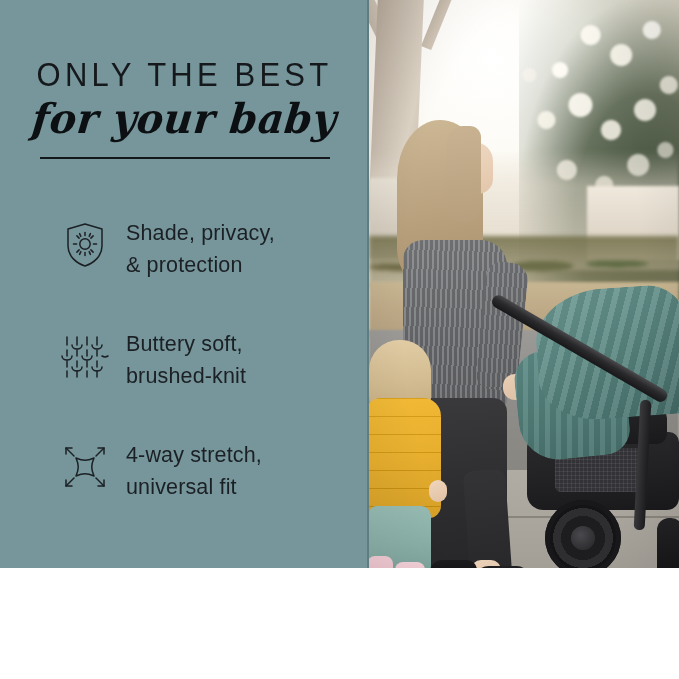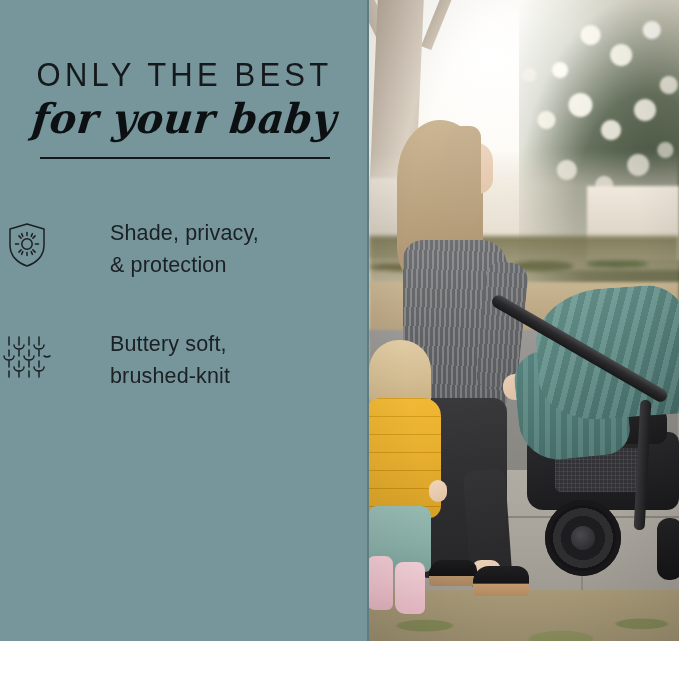--- a/index.html
+++ b/index.html
@@ -3,21 +3,21 @@
 <meta charset="utf-8">
 <style>
   html, body {
     margin: 0;
     padding: 0;
     background: #ffffff;
   }
   .canvas {
     position: relative;
     width: 679px;
-    height: 641px;
+    height: 568px;
     overflow: hidden;
     font-family: "Liberation Sans", sans-serif;
   }
 
   
   .panel {
     position: absolute;
     left: 0; top: 0;
     width: 369px;
     height: 679px;
@@ -73,21 +73,21 @@
   .features {
     position: absolute;
     left: 0; top: 208px;
     width: 369px;
   }
   .feature {
     position: relative;
     height: 111px;
     display: flex;
     align-items: flex-start;
-    gap: 42px;
+    padding-left: 58px;
   }
   .feature-icon {
     flex: 0 0 auto;
     width: 54px;
     height: 58px;
     display: flex;
     align-items: center;
     justify-content: center;
     margin-top: 8px;
   }
@@ -475,20 +475,37 @@
             <line x1="4" y1="37" x2="4" y2="43"></line>
             <line x1="14" y1="37" x2="14" y2="43"></line>
             <line x1="24" y1="37" x2="24" y2="43"></line>
             <line x1="34" y1="37" x2="34" y2="43"></line>
           </svg>
         </span>
         <span class="feature-text">Buttery soft,
 brushed-knit</span>
       </div>
 
+      <div class="feature">
+        <span class="feature-icon">
+          <svg width="44" height="44" viewBox="0 0 44 44" fill="none" stroke="#1b2024" stroke-width="1.5" stroke-linecap="round" stroke-linejoin="round">
+            <path d="M13 13 C20 16 24 16 31 13 C28 20 28 24 31 31 C24 28 20 28 13 31 C16 24 16 20 13 13 Z"></path>
+            <line x1="11" y1="11" x2="3" y2="3"></line>
+            <polyline points="3,9 3,3 9,3"></polyline>
+            <line x1="33" y1="11" x2="41" y2="3"></line>
+            <polyline points="35,3 41,3 41,9"></polyline>
+            <line x1="11" y1="33" x2="3" y2="41"></line>
+            <polyline points="3,35 3,41 9,41"></polyline>
+            <line x1="33" y1="33" x2="41" y2="41"></line>
+            <polyline points="41,35 41,41 35,41"></polyline>
+          </svg>
+        </span>
+        <span class="feature-text">4-way stretch,
+universal fit</span>
+      </div>
 
 
     </div>
 
     <div class="panel-edge"></div>
   </div>
 
   <div class="photo">
     <div class="ph ph-sky"></div>
     <div class="ph ph-foliage"></div>

